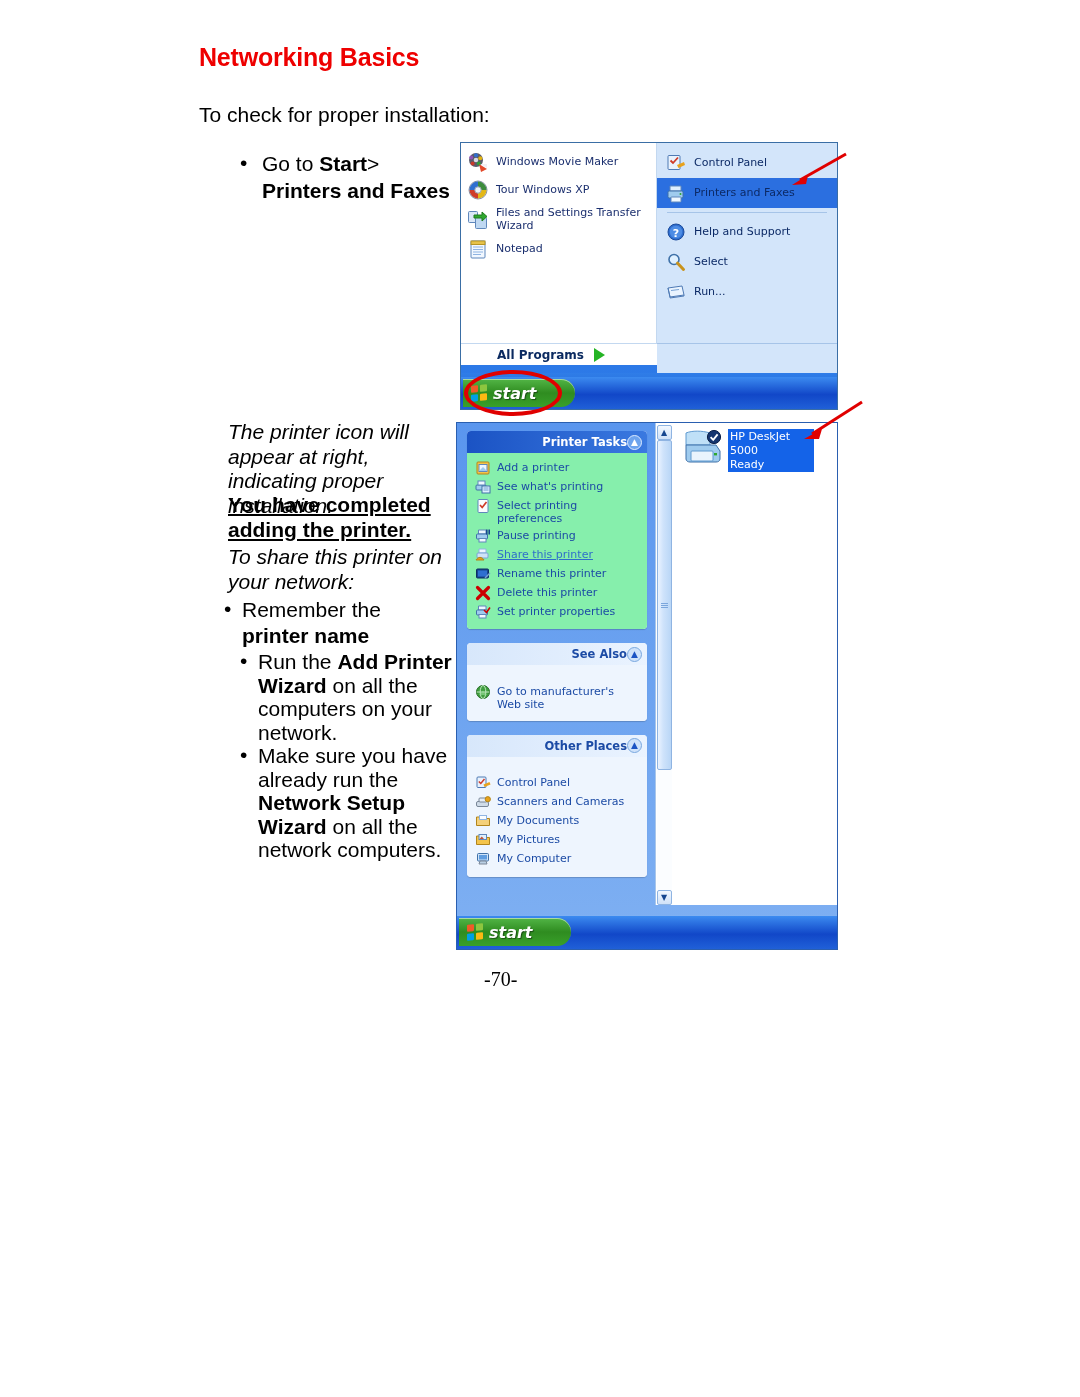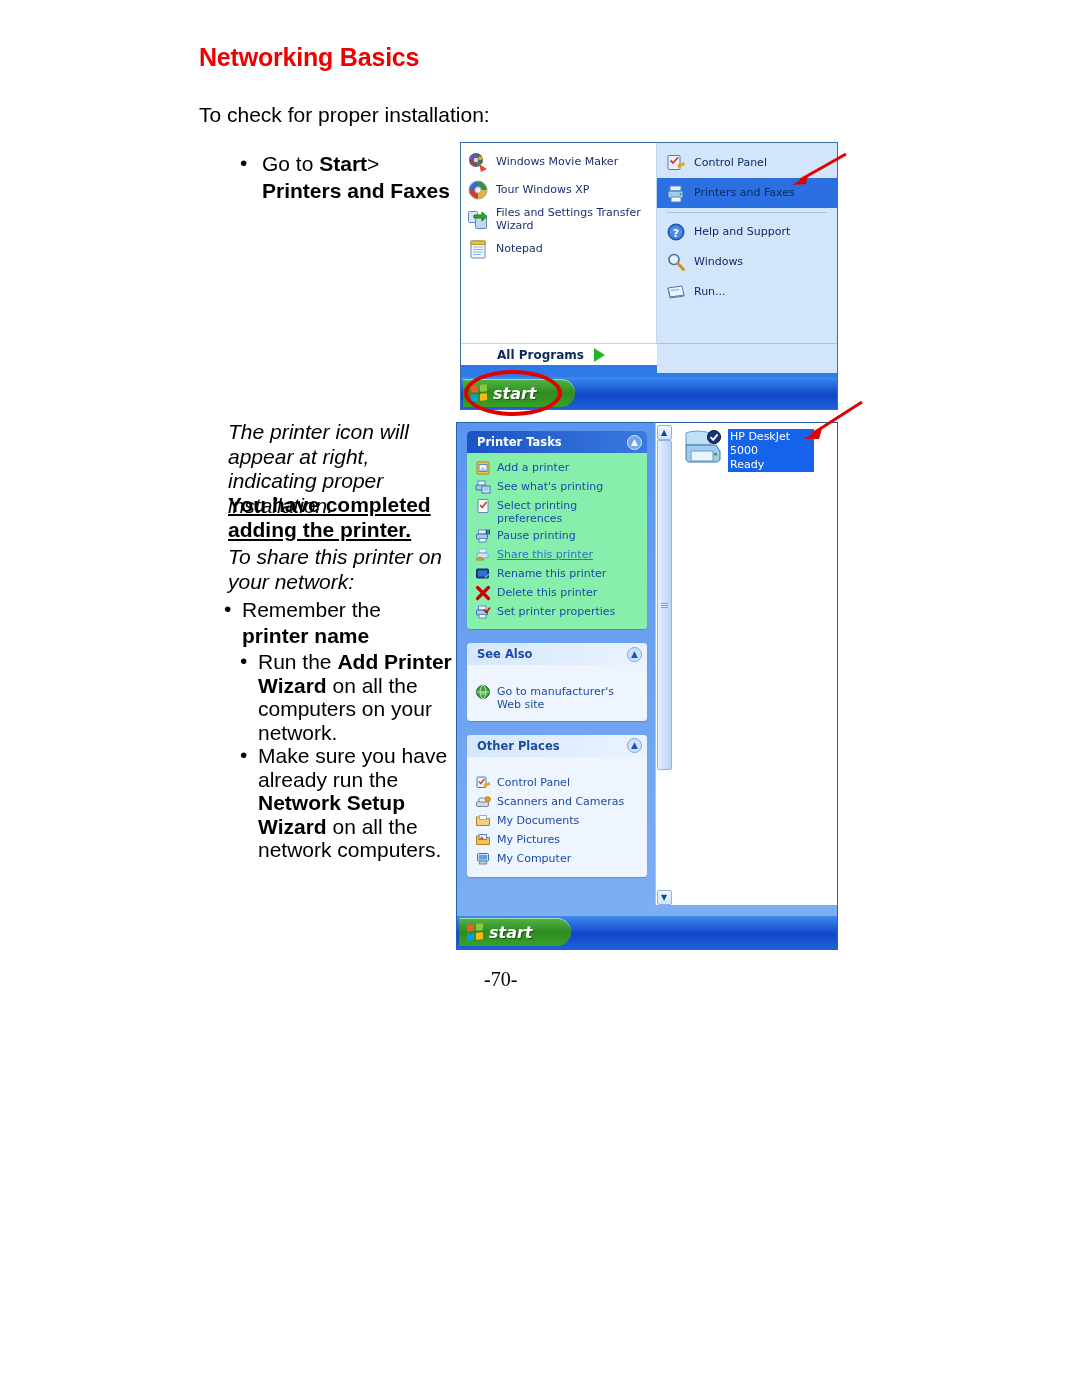--- a/index.html
+++ b/index.html
@@ -141,21 +141,21 @@
   #pw-inner { display:flex; height:482px; }
   #pw-side { width:198px; padding:8px 0 0 10px; }
 
   .panel {
     width:180px; background:#ffffff;
     border-radius:4px; overflow:hidden; margin-bottom:14px;
     box-shadow:0 1px 1px rgba(0,0,0,.18);
   }
   .panel.alt { background:#eef5fe; }
   .panel-hd {
-    height:22px; display:flex; align-items:center; justify-content:space-between;
+    height:22px; display:flex; align-items:center; justify-content:flex-end;
     padding:0 5px 0 10px;
     font-size:11.5px; font-weight:bold;
     font-family:"DejaVu Sans", sans-serif;
   }
   .panel-hd.blue { background:linear-gradient(to right,#1b53c4,#3a79e0); color:#fff; }
   .panel-hd.pale { background:linear-gradient(to right,#d7e7fb,#eaf3ff); color:#1c4ba5; }
   .chev {
     width:15px;height:15px;border-radius:50%;
     background:#cfe2fa; border:1px solid #7aa8de;
     color:#1b53c4; font-size:9px; line-height:13px; text-align:center;
@@ -355,21 +355,21 @@
           <span class="sm-lbl">Help and Support</span>
         </div>
 
         <div class="sm-item">
           <span class="sm-ico">
             <svg viewBox="0 0 22 22" width="22" height="22">
               <circle cx="9" cy="8.5" r="5" fill="#dff0ff" stroke="#3f71a8" stroke-width="1.6"></circle>
               <line x1="12.6" y1="12.2" x2="18.5" y2="18.5" stroke="#c9931c" stroke-width="3" stroke-linecap="round"></line>
             </svg>
           </span>
-          <span class="sm-lbl">Windows</span>
+          <span class="sm-lbl">Select</span>
         </div>
 
         <div class="sm-item">
           <span class="sm-ico">
             <svg viewBox="0 0 22 22" width="22" height="22">
               <path d="M3 7 L17 5 L19 14 L5 16 Z" fill="#eaf4ff" stroke="#4f7ab4"></path>
               <path d="M3 7 L5 16 L5 17 L19 15 L19 14" fill="none" stroke="#4f7ab4"></path>
               <line x1="6" y1="9.5" x2="14" y2="8.5" stroke="#7aa3d4"></line>
             </svg>
           </span>

